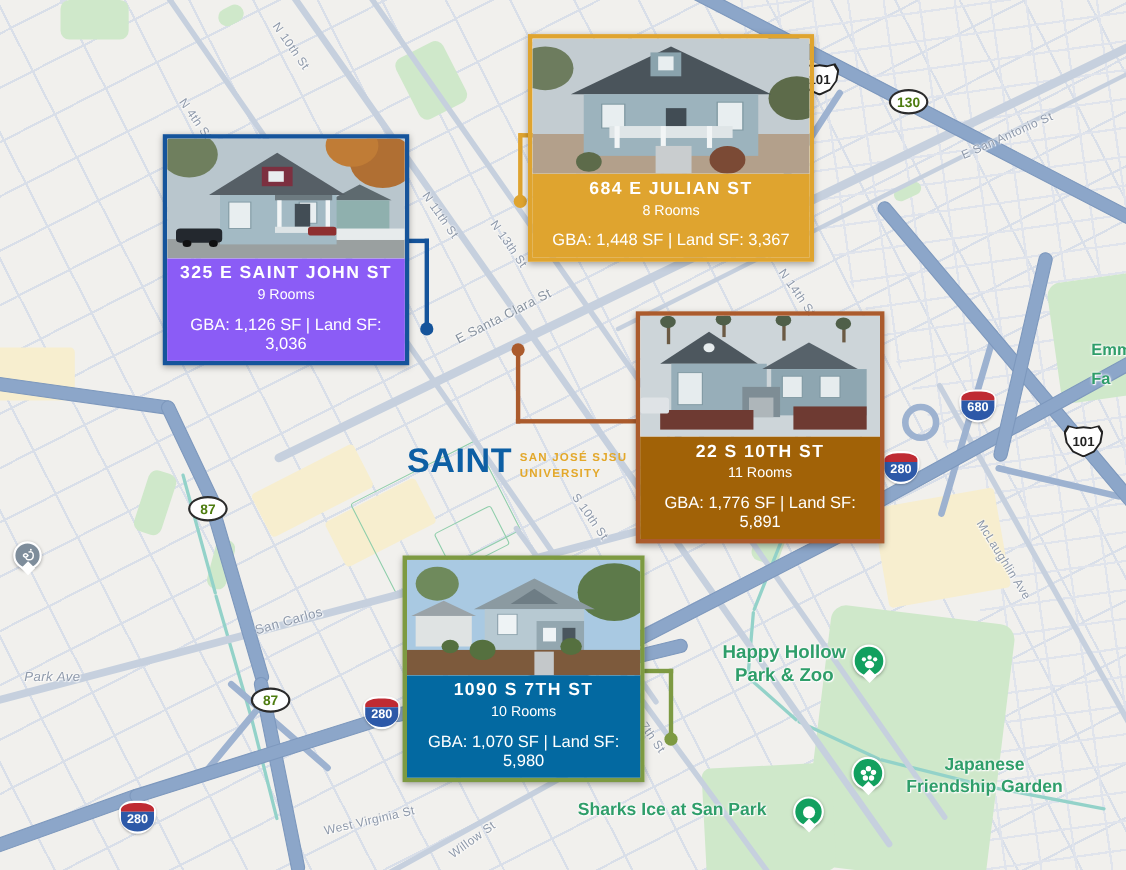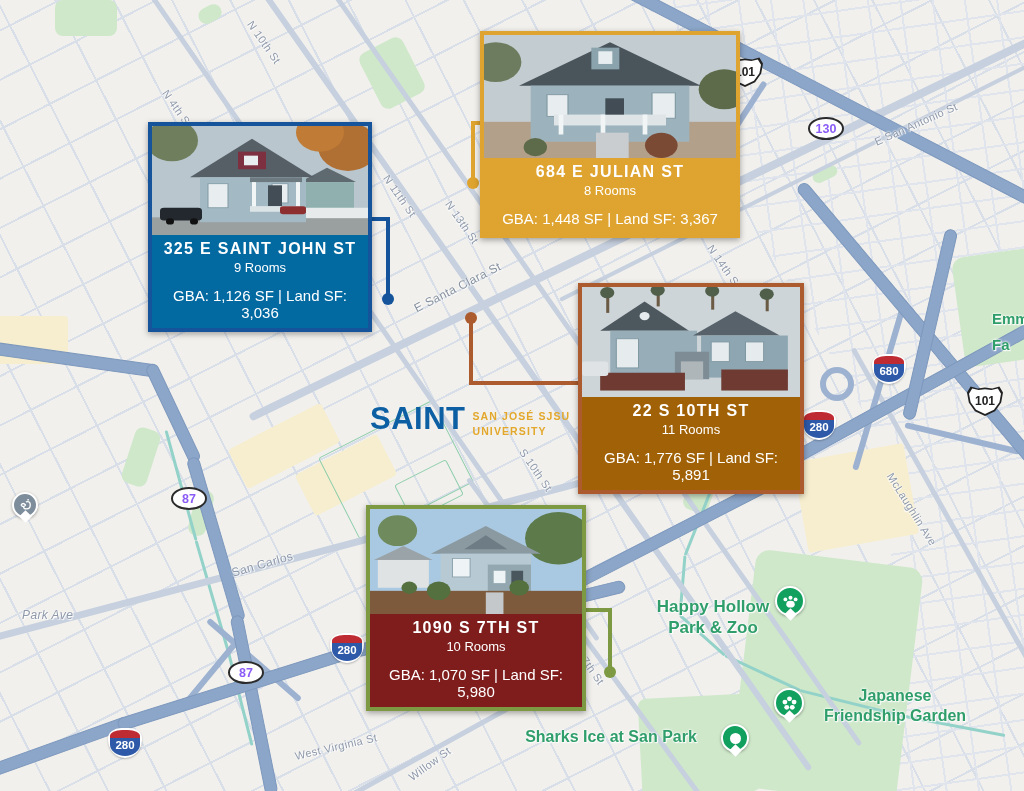--- a/index.html
+++ b/index.html
@@ -38,21 +38,21 @@
   .street-label{position:absolute;white-space:nowrap;color:#8e99aa;font-size:11px;
     letter-spacing:.4px;transform-origin:0 50%;
     text-shadow:0 0 2px #fff,0 0 2px #fff,1px 1px 1px #fff;}
   .poi-label{position:absolute;white-space:pre-line;color:#2f9e6a;font-weight:700;
     text-align:center;line-height:1.25;
     text-shadow:0 0 2px #fff,0 0 3px #fff,1px 1px 1px #fff;}
 
   
   .sh-oval{position:absolute;width:36px;height:23px;background:#fff;border:2px solid #2b2b2b;
     border-radius:50%;display:flex;align-items:center;justify-content:center;
-    font-size:12.5px;font-weight:700;color:#8b5cf6;margin-top:36px;}
+    font-size:12.5px;font-weight:700;color:#4d7c0f;}
   .sh-us{position:absolute;width:36px;height:30px;}
   .sh-us .us-outer{position:absolute;inset:0;background:#222;
     clip-path:polygon(10% 2%,30% 8%,50% 5%,70% 8%,90% 2%,100% 22%,95% 55%,78% 84%,50% 100%,22% 84%,5% 55%,0 22%);}
   .sh-us .us-inner{position:absolute;inset:2px;background:#fff;
     clip-path:polygon(10% 2%,30% 8%,50% 5%,70% 8%,90% 2%,100% 22%,95% 55%,78% 84%,50% 100%,22% 84%,5% 55%,0 22%);}
   .sh-us .us-num{position:absolute;left:0;right:0;top:8px;text-align:center;
     font-size:12px;font-weight:700;color:#222;}
   .sh-int{position:absolute;width:34px;height:30px;background:#fff;
     border-radius:45% 45% 58% 58% / 38% 38% 72% 72%;box-shadow:0 1px 2px rgba(0,0,0,.25);}
   .sh-int .int-band{position:absolute;left:2px;right:2px;top:2px;height:8px;background:#bf2b33;
@@ -72,24 +72,24 @@
   .sharks-core{width:11px;height:11px;border-radius:50%;background:#fff;}
 
   
   .card{position:absolute;z-index:9;box-shadow:0 2px 6px rgba(0,0,0,.35);display:flex;flex-direction:column;}
   .card .photo{flex:1;overflow:hidden;}
   .card .photo svg{display:block;width:100%;height:100%;}
   .card .panel{text-align:center;color:#fff;padding:5px 2px 7px;}
   .card .title{font-size:16px;font-weight:700;letter-spacing:1.3px;}
   .card .rooms{font-size:13px;margin-top:2px;}
   .card .size{font-size:15px;margin-top:12px;}
-  .card-blue  {border:4px solid #15549b;} .card-blue  .panel{background:#0369a1;}
+  .card-blue  {border:4px solid #15549b;} .card-blue  .panel{background:#8b5cf6;}
   .card-gold  {border:4px solid #dfa42f;} .card-gold  .panel{background:#dfa42f;}
   .card-sienna{border:4px solid #ab5b2d;} .card-sienna .panel{background:#a16207;}
-  .card-olive {border:4px solid #7d9a42;} .card-olive .panel{background:#7f1d1d;}
+  .card-olive {border:4px solid #7d9a42;} .card-olive .panel{background:#0369a1;}
 
   .cn{position:absolute;z-index:8;}
   .dot{position:absolute;z-index:8;width:12px;height:12px;border-radius:50%;}
 
   
   .sjsu{position:absolute;left:370px;top:404px;z-index:6;display:flex;align-items:flex-start;}
   .sjsu-mark{font-size:31px;font-weight:700;color:#0d5fa4;letter-spacing:.5px;line-height:.95;}
   .sjsu-text{margin-left:7px;margin-top:5px;color:#e3a82b;font-weight:700;font-size:10.5px;
     letter-spacing:1.1px;line-height:1.45;}
 </style>
@@ -177,21 +177,21 @@
       <span class="street-label" style="left: 584px; top: 652px; transform: rotate(55deg);">7th St</span>
       <span class="street-label" style="left: 890px; top: 468px; transform: rotate(58deg);">McLaughlin Ave</span>
       <span class="street-label" style="left: 232px; top: 566px; transform: rotate(-16deg); font-size: 12px;">San Carlos</span>
       <span class="street-label" style="left: 22px; top: 608px; font-size: 12px; font-style: italic;">Park Ave</span>
       <span class="street-label" style="left: 295px; top: 750px; transform: rotate(-13deg);">West Virginia St</span>
       <span class="street-label" style="left: 410px; top: 772px; transform: rotate(-36deg);">Willow St</span>
     </div>
 
   <div class="layer" style="z-index:6">
 
-  <span class="poi-label" style="left: 628px; top: 596px; width: 170px; font-size: 17px;">Happy Hollow
+  <span class="poi-label" style="left: 628px; top: 582px; width: 170px; font-size: 17px;">Happy Hollow
 Park &amp; Zoo</span>
       <span class="poi-label" style="left: 800px; top: 686px; width: 190px; font-size: 16px;">Japanese
 Friendship Garden</span>
       <span class="poi-label" style="left: 506px; top: 727px; width: 210px; font-size: 16px;">Sharks Ice at San Park</span>
       <span class="poi-label" style="left: 992px; top: 306px; width: 70px; font-size: 15px; text-align: left; line-height: 1.75;">Emm
 Fa</span>
     </div>
 
   <div class="layer" style="z-index:7">
 

